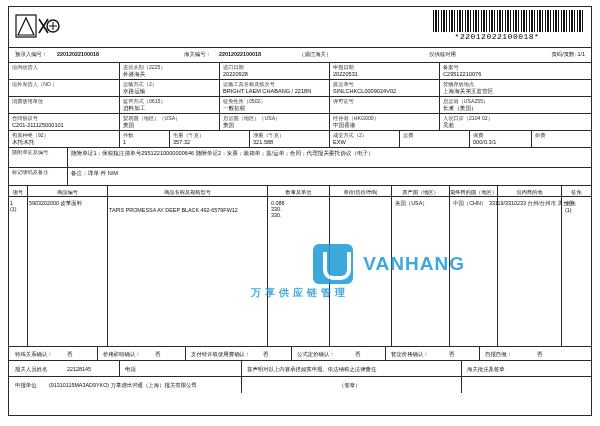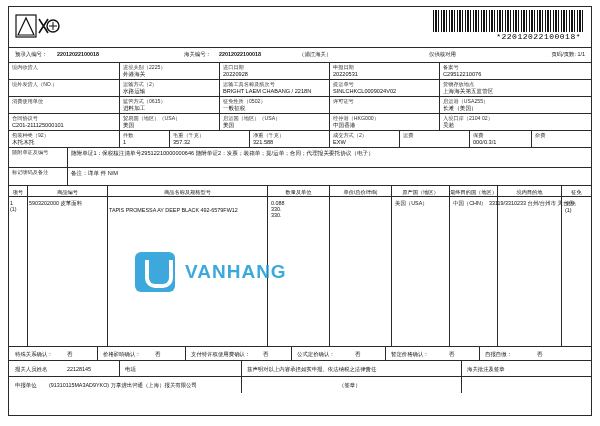--- a/index.html
+++ b/index.html
@@ -14,39 +14,39 @@
   
   .hdr{position:relative;height:40px;border-bottom:1px solid #2a2a2a;}
   .logo{position:absolute;left:6px;top:6px;width:46px;height:28px;}
   .title{
     position:absolute;left:0;right:0;top:8px;text-align:center;
     font-size:13px;font-weight:bold;letter-spacing:1px;color:#111;
   }
   .barcode{position:absolute;right:8px;top:3px;width:150px;height:22px;
     background:repeating-linear-gradient(90deg,#111 0px,#111 1px,#fff 1px,#fff 2px,#111 2px,#111 4px,#fff 4px,#fff 5px,#111 5px,#111 6px,#fff 6px,#fff 8px);
   }
-  .barnum{position:absolute;right:10px;top:25px;width:150px;text-align:right;font-size:8px;letter-spacing:0.5px;font-family:"Liberation Mono",monospace;}
+  .barnum{position:absolute;right:19px;top:25px;width:150px;text-align:center;font-size:8px;letter-spacing:0.5px;font-family:"Liberation Mono",monospace;}
   
   .row{position:relative;border-bottom:1px solid #2a2a2a;box-sizing:border-box;}
   .cell{position:absolute;top:0;bottom:0;box-sizing:border-box;padding:1px 3px;overflow:hidden;}
   .cell.bl{border-left:1px solid #2a2a2a;}
   .lab{font-size:5.2px;color:#333;line-height:6px;display:block;}
   .val{font-size:5.6px;color:#111;line-height:7px;display:block;margin-top:1px;}
   .topline{position:relative;height:14px;border-bottom:1px solid #2a2a2a;}
   .topline .t{position:absolute;top:3px;font-size:5.4px;color:#111;}
   
   .thead{height:11px;background:#fff;}
   .th{position:absolute;top:0;bottom:0;box-sizing:border-box;padding-top:2.5px;text-align:center;font-size:5.2px;color:#111;}
   .th.bl{border-left:1px solid #2a2a2a;}
   .bigbox{position:relative;}
   .wm{
     position:absolute;left:50%;top:50%;transform:translate(-50%,-50%);
     width:330px;text-align:center;opacity:.85;pointer-events:none;
   }
-  .wm .mark{display:flex;align-items:center;justify-content:flex-start;gap:10px;}
+  .wm .mark{display:flex;align-items:center;justify-content:flex-end;gap:10px;}
   .wm .cn{font-size:10px;color:#1b9ad6;letter-spacing:4px;margin-top:2px;font-weight:bold;}
   .wm .en{font-size:19px;font-weight:bold;color:#1b9ad6;letter-spacing:1px;}
   .wm .sq{width:40px;height:40px;background:#1b9ad6;border-radius:6px;position:relative;}
   .wm .sq:after{content:"";position:absolute;left:10px;top:8px;width:20px;height:24px;border:4px solid #fff;border-top:none;border-radius:0 0 10px 10px;}
   .lrow{position:absolute;font-size:5.4px;color:#111;white-space:nowrap;}
   .footrow{position:relative;border-bottom:1px solid #2a2a2a;box-sizing:border-box;}
   .sep{position:absolute;top:0;bottom:0;width:0;border-left:1px solid #2a2a2a;}
 </style>
 </head>
 <body>
@@ -255,20 +255,21 @@
       <div class="lrow" style="left:444px;top:3px">中国（CHN）</div>
       <div class="lrow" style="left:480px;top:3px">33119/3310233 台州/台州市 天台县</div>
       <div class="lrow" style="left:556px;top:3px;white-space:pre">全免
 (1)</div>
 
       <div class="wm">
         <div class="mark">
           <div class="sq"></div>
           <div class="en">VANHANG</div>
         </div>
+        <div class="cn">万享供应链管理</div>
       </div>
     </div>
 
     <div class="footrow" style="height:14px">
       <span class="lrow" style="left:6px;top:4px">特殊关系确认：</span>
       <span class="lrow" style="left:58px;top:4px">否</span>
       <div class="sep" style="left:88px"></div>
       <span class="lrow" style="left:94px;top:4px">价格影响确认：</span>
       <span class="lrow" style="left:146px;top:4px">否</span>
       <div class="sep" style="left:176px"></div>

